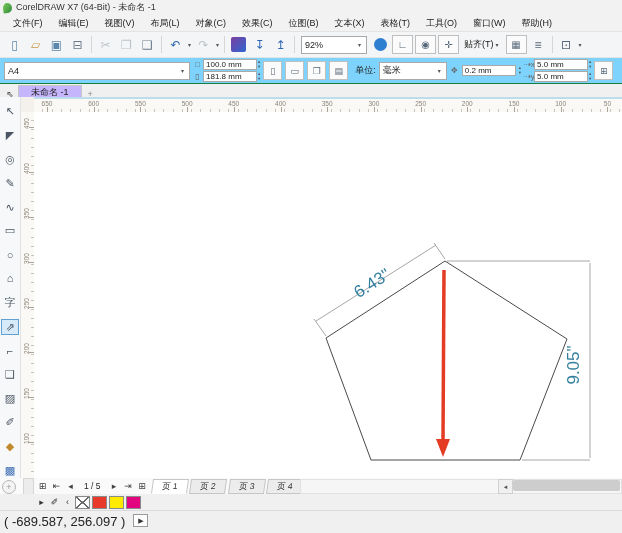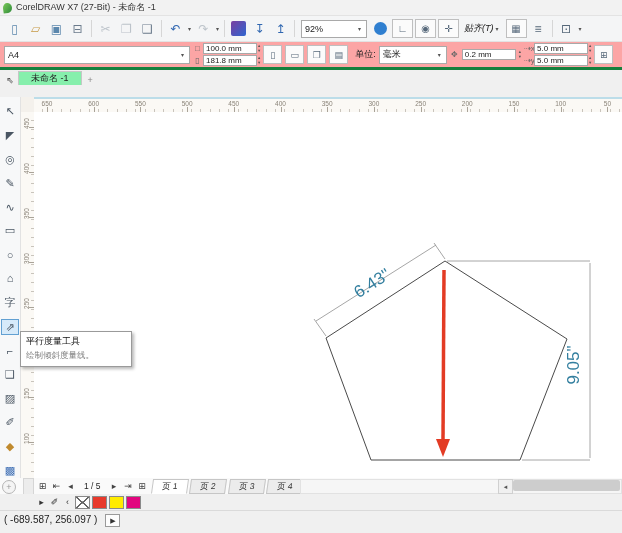--- a/index.html
+++ b/index.html
@@ -21,39 +21,39 @@
            font-size:12px;color:#56687a;}
   .tb-icon.dis{color:#bcc3ca;}
   .tb-icon.framed{border:1px solid #bfbfbf;background:#fbfbfb;width:19px;height:17px;margin:0 1px;font-size:10px;}
   .tb-block{width:15px;height:15px;border-radius:2px;margin:0 3px;}
   .tb-circle{width:13px;height:13px;border-radius:50%;display:inline-block;}
   .tb-sep{width:1px;height:17px;background:#d6d6d6;margin:0 3px;}
   .caret{font-size:6px;color:#555;margin:0 2px;}
   .combo{background:#fff;border:1px solid #a9a9a9;height:16px;display:flex;align-items:center;
          justify-content:space-between;padding:0 3px;font-size:9px;}
   .zoom-combo{width:58px;margin:0 3px;}
-  .tb-text{display:flex;align-items:center;height:18px;padding:0 4px;font-size:9px;font-style:italic;}
-  
-  .propbar{height:25px;display:flex;align-items:center;padding-left:4px;background:#fca5a5;
-           border-bottom:3px solid #15803d;gap:3px;}
+  .tb-text{display:flex;align-items:center;height:18px;padding:0 4px;font-size:9px;}
+  
+  .propbar{height:25px;display:flex;align-items:center;padding-left:4px;background:#7dd3fc;
+           border-bottom:1px solid #15803d;gap:3px;}
   .paper-combo{width:178px;}
   .stack{display:flex;flex-direction:column;gap:1px;}
   .srow{display:flex;align-items:center;gap:1px;}
   .mini-icon{font-size:8px;color:#666;width:9px;text-align:center;}
   .field{background:#fff;border:1px solid #a9a9a9;height:9px;width:48px;font-size:8px;
          display:flex;align-items:center;padding:0 2px;}
   .spin{display:flex;flex-direction:column;font-size:4.5px;color:#555;line-height:4.5px;}
   .pb-btn{border:1px solid #bfbfbf;background:#fbfbfb;width:17px;height:17px;display:flex;
           align-items:center;justify-content:center;font-size:9px;color:#56687a;}
   .pb-label{font-size:9px;color:#222;margin-left:4px;}
   .units-combo{width:60px;}
   
   .tabrow{height:15px;display:flex;align-items:flex-end;background:#f0f0f0;padding-left:2px;}
   .tab-cursor{font-size:9px;color:#444;width:16px;text-align:center;}
-  .doc-tab{background:#86efac;border:1px solid #c6c6c6;border-bottom:none;height:13px;
+  .doc-tab{background:#c4b5fd;border:1px solid #c6c6c6;border-bottom:none;height:13px;
            padding:0 12px;font-size:9px;display:flex;align-items:center;}
   .newtab-btn{font-size:9px;color:#888;padding:0 6px;}
   
   .h-ruler{position:absolute;left:34px;top:97px;right:0;height:13px;background:#fbf9f5;
            border-top:2px solid #bcdde9;border-bottom:1px solid #ddd;overflow:hidden;}
   .h-ruler:after{content:"";position:absolute;left:0;right:0;bottom:0;height:3px;
            background:repeating-linear-gradient(to right,transparent 0 8.3px,#c9c4bc 8.3px 9.3px);}
   .hlabel{position:absolute;top:1px;transform:translateX(-50%);font-size:6.5px;color:#8a8378;}
   .htick{position:absolute;bottom:0;width:1px;height:5px;background:#a9a398;}
   .ruler-corner{position:absolute;left:20px;top:97px;width:14px;height:15px;background:#f4f1ec;
@@ -98,34 +98,48 @@
   .sb-thumb{position:absolute;left:513px;right:2px;top:2px;height:11px;background:#cdcdcd;border-radius:2px;}
   .palrow{position:absolute;left:0;top:494px;right:0;height:16px;background:#f0f0f0;
            display:flex;align-items:center;padding-left:36px;gap:2px;}
   .pal-ctl{font-size:9px;color:#333;width:11px;text-align:center;}
   .swatch{width:15px;height:13px;border:1px solid #8a8a8a;box-sizing:border-box;}
   .swatch.none{background:
       linear-gradient(to top right,transparent 45%,#666 46%,#666 54%,transparent 55%),
       linear-gradient(to bottom right,transparent 45%,#666 46%,#666 54%,transparent 55%),#fff;}
   .statusbar{position:absolute;left:0;top:510px;right:0;bottom:0;background:#f0f0f0;
            border-top:1px solid #dadada;padding:3px 4px;display:flex;align-items:flex-start;gap:8px;}
-  .coords{font-size:10px;color:#222;}
+  .coords{font-size:13px;color:#222;}
   .status-play{border:1px solid #9a9a9a;background:#fdfdfd;width:13px;height:11px;font-size:7px;
            display:flex;align-items:center;justify-content:center;color:#333;}
 </style>
 </head>
 <body>
 
 <div class="app">
 
   <div class="titlebar">
     <span class="app-logo"></span>
-    <span class="title-text">CorelDRAW X7 (27-Bit) - 未命名 -1</span>
-  </div>
-
+    <span class="title-text">CorelDRAW X7 (64-Bit) - 未命名 -1</span>
+  </div>
+
+  <div class="menubar">
+      <span class="menu-item">文件(F)</span>
+      <span class="menu-item">编辑(E)</span>
+      <span class="menu-item">视图(V)</span>
+      <span class="menu-item">布局(L)</span>
+      <span class="menu-item">对象(C)</span>
+      <span class="menu-item">效果(C)</span>
+      <span class="menu-item">位图(B)</span>
+      <span class="menu-item">文本(X)</span>
+      <span class="menu-item">表格(T)</span>
+      <span class="menu-item">工具(O)</span>
+      <span class="menu-item">窗口(W)</span>
+      <span class="menu-item">帮助(H)</span>
+    </div>
 
   <div class="toolbar">
       <span class="tb-icon" style="color: rgb(91, 135, 173);">▯</span>
       <span class="tb-icon" style="color: rgb(199, 155, 72);">▱</span>
       <span class="tb-icon" style="color: rgb(91, 135, 173);">▣</span>
       <span class="tb-icon" style="color: rgb(107, 123, 140);">⊟</span>
       <div class="tb-sep"></div>
       <span class="tb-icon dis">✂</span>
       <span class="tb-icon dis">❐</span>
       <span class="tb-icon" style="color: rgb(107, 123, 140);">❑</span>
@@ -304,24 +318,20 @@
         <line x1="413" y1="149" x2="556" y2="149" stroke="#8f8f8f" stroke-width="0.8"></line>
         <line x1="488" y1="348" x2="556" y2="348" stroke="#8f8f8f" stroke-width="0.8"></line>
         <line x1="556" y1="151" x2="556" y2="346" stroke="#8f8f8f" stroke-width="0.8"></line>
         <text x="341" y="176" fill="#337f9f" font-size="17" font-family="&quot;Liberation Sans&quot;,&quot;DejaVu Sans&quot;,sans-serif" text-anchor="middle" transform="rotate(-32.5 341 176)">6.43"</text>
         <text x="545" y="253" fill="#337f9f" font-size="17" font-family="&quot;Liberation Sans&quot;,&quot;DejaVu Sans&quot;,sans-serif" text-anchor="middle" transform="rotate(-90 545 253)">9.05"</text>
         <line x1="410" y1="158" x2="409" y2="328" stroke="#e33b24" stroke-width="3.5"></line>
         <polygon points="409,345 402,327 416,327" fill="#e33b24"></polygon>
       </svg>
   </div>
 
-  <div class="tooltip">
-    <div class="t1">平行度量工具</div>
-    <div class="t2">绘制倾斜度量线。</div>
-  </div>
 
   <div class="navrow">
     <span class="add-tools-btn">+</span>
     <span class="divider-handle"></span>
     <div class="page-nav">
         <span class="nav-btn">⊞</span>
         <span class="nav-btn">⇤</span>
         <span class="nav-btn">◂</span>
         <span class="nav-count">1 / 5</span>
         <span class="nav-btn">▸</span>

